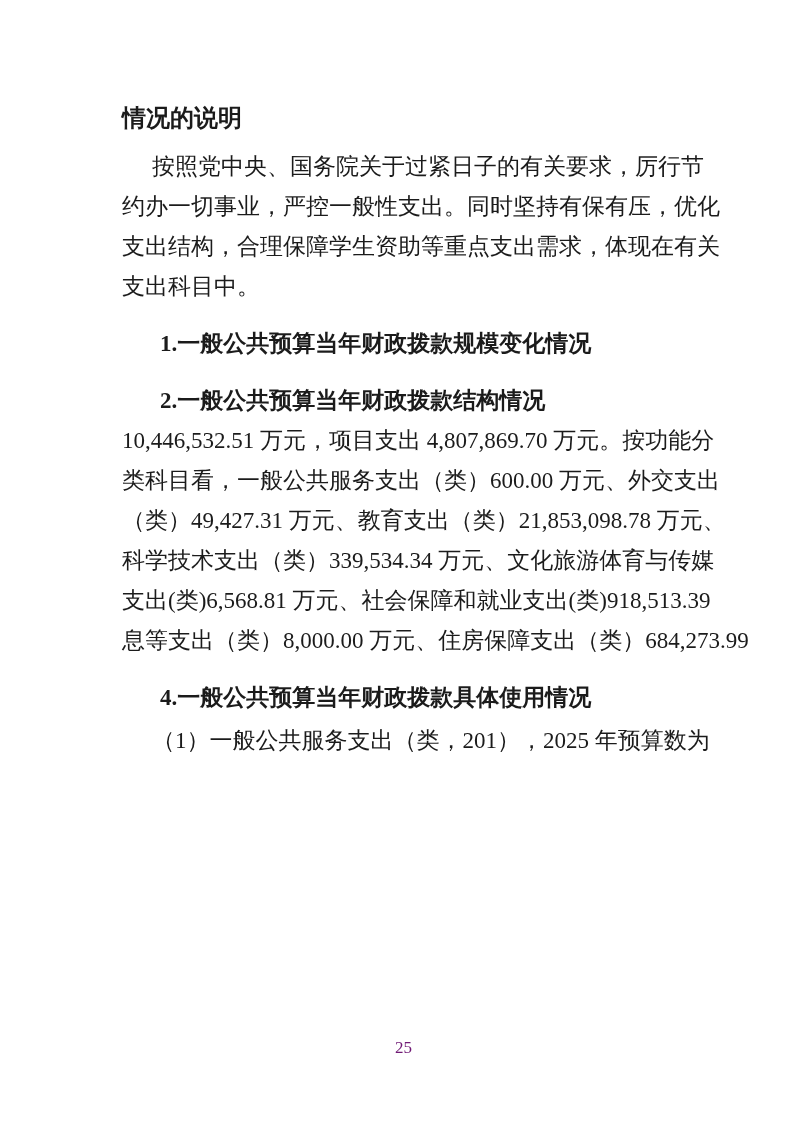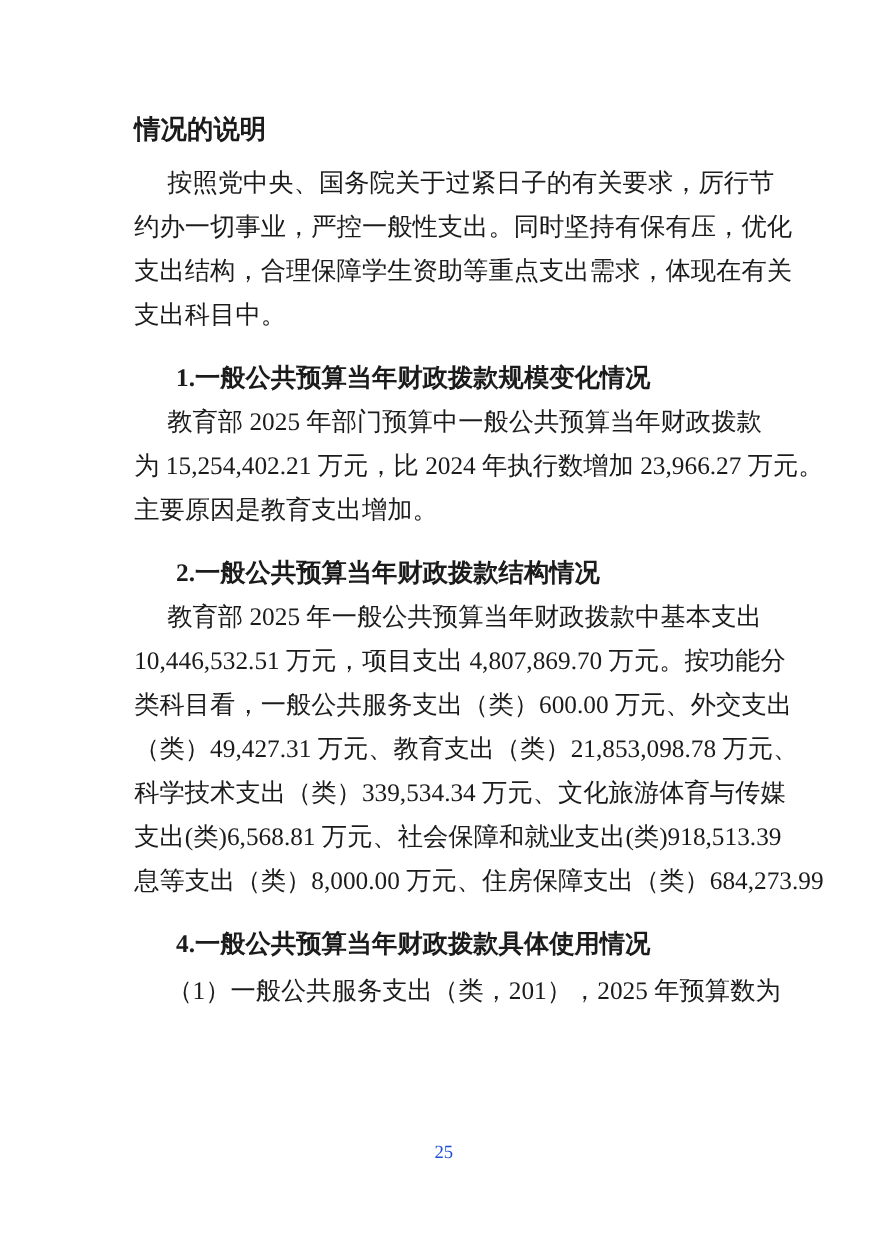--- a/index.html
+++ b/index.html
@@ -54,21 +54,21 @@
   .mt8  { margin-top: 8px; }
   .page-number {
     position: absolute;
     top: 1038px;
     left: 122px;
     width: 563px;
     height: 20px;
     line-height: 20px;
     text-align: center;
     font-size: 17px;
-    color: #1d4ed8;
+    color: #701a75;
   }
 </style>
 </head>
 <body>
 
 <div class="page">
   <div class="content">
 
     <div class="title-block">
       <div class="line lastline">情况的说明</div>
@@ -78,32 +78,26 @@
       <div class="line ind-para">按照党中央、国务院关于过紧日子的有关要求，厉行节</div>
       <div class="line">约办一切事业，严控一般性支出。同时坚持有保有压，优化</div>
       <div class="line">支出结构，合理保障学生资助等重点支出需求，体现在有关</div>
       <div class="line lastline">支出科目中。</div>
     </div>
 
     <div class="heading-block mt16">
       <div class="line ind-head lastline">1.一般公共预算当年财政拨款规模变化情况</div>
     </div>
 
-    <div class="para-block">
-      <div class="line ind-para">教育部 2025 年部门预算中一般公共预算当年财政拨款</div>
-      <div class="line">为 15,254,402.21 万元，比 2024 年执行数增加 23,966.27 万元。</div>
-      <div class="line lastline">主要原因是教育支出增加。</div>
-    </div>
 
     <div class="heading-block mt3">
       <div class="line ind-head lastline">2.一般公共预算当年财政拨款结构情况</div>
     </div>
 
     <div class="para-block">
-      <div class="line ind-para">教育部 2025 年一般公共预算当年财政拨款中基本支出</div>
       <div class="line">10,446,532.51 万元，项目支出 4,807,869.70 万元。按功能分</div>
       <div class="line">类科目看，一般公共服务支出（类）600.00 万元、外交支出</div>
       <div class="line">（类）49,427.31 万元、教育支出（类）21,853,098.78 万元、</div>
       <div class="line">科学技术支出（类）339,534.34 万元、文化旅游体育与传媒</div>
       <div class="line">支出(类)6,568.81 万元、社会保障和就业支出(类)918,513.39</div>
       <div class="line">息等支出（类）8,000.00 万元、住房保障支出（类）684,273.99</div>
     </div>
 
     <div class="heading-block mt8">
       <div class="line ind-head lastline">4.一般公共预算当年财政拨款具体使用情况</div>

